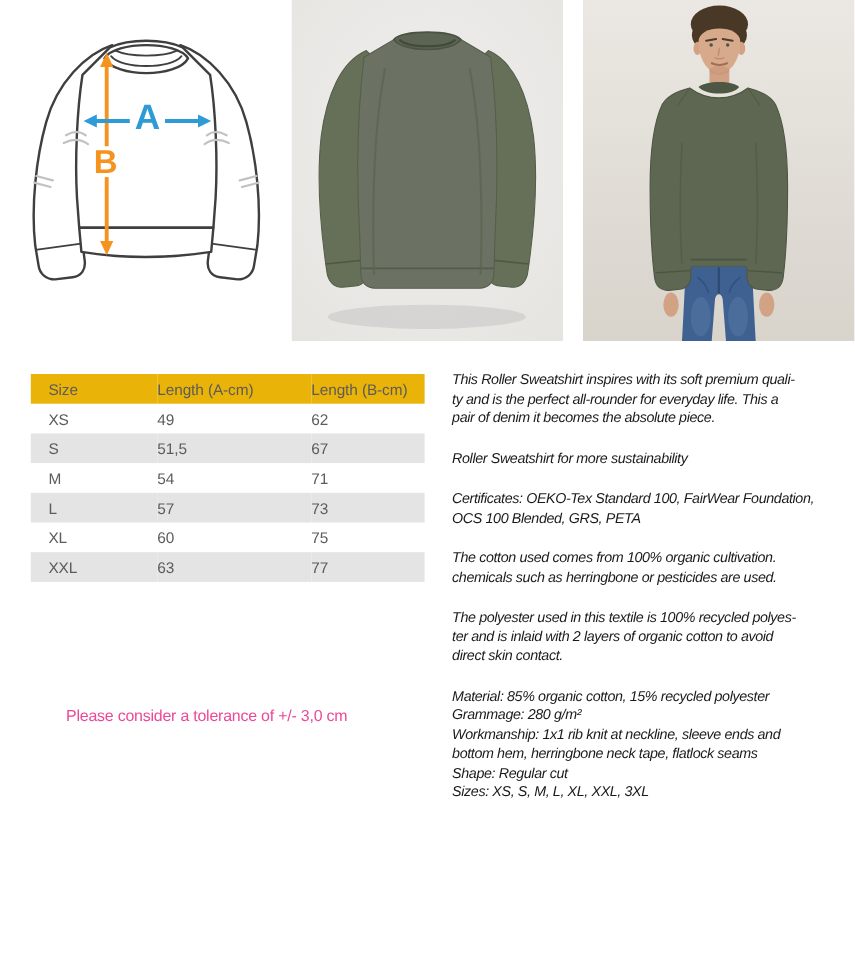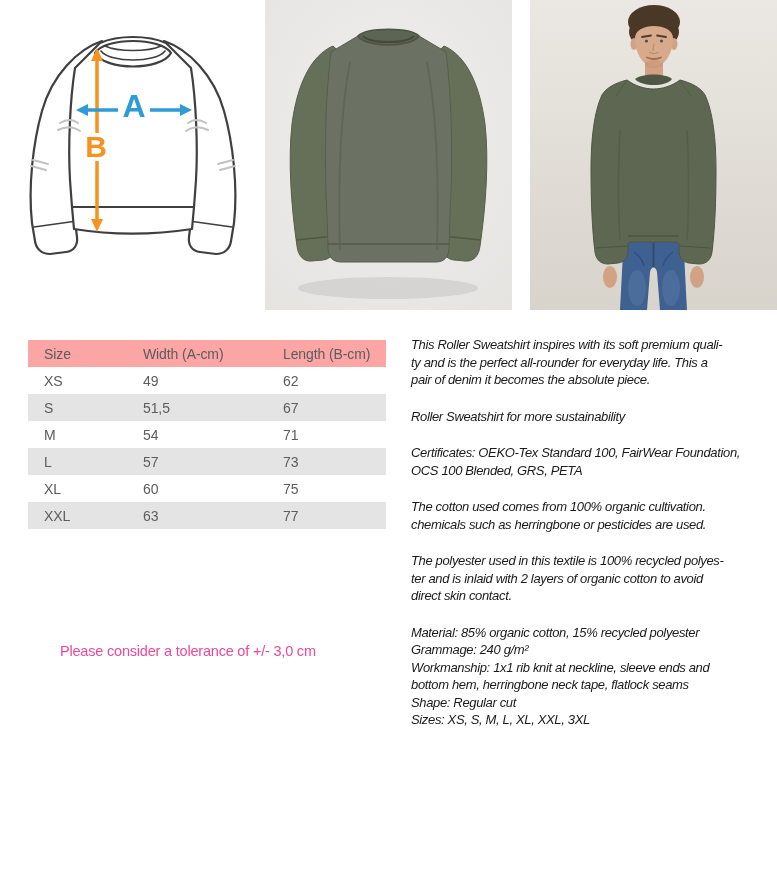--- a/index.html
+++ b/index.html
@@ -13,21 +13,21 @@
   #model-box   { left:530px; width:247px; height:310px; }
 
   
   #size-table { position:absolute; left:28px; top:340px; width:358px; border-collapse:collapse; table-layout:fixed; }
   #size-table th, #size-table td {
     height:27px; font-size:14px; font-weight:normal; text-align:left;
     color:#5c5c5c; vertical-align:middle; letter-spacing:-0.1px;
   }
   #size-table col.c1 { width:115px; } #size-table col.c2 { width:140px; } #size-table col.c3 { width:103px; }
   #size-table th:first-child, #size-table td:first-child { padding-left:16px; }
-  #size-table thead tr { background:#fca5a5; }
+  #size-table thead tr { background:#eab308; }
   #size-table tbody tr.stripe { background:#e4e4e4; }
 
   
   #tolerance { position:absolute; left:60px; top:643px; font-size:14.5px; color:#ec4899; letter-spacing:-0.2px; }
 
   
   #description { position:absolute; left:411px; top:336px; width:366px; color:#1a1a1a; }
   #description .para { margin-bottom:19px;font-style:italic; }
   #description .line { font-size:13px; line-height:17.5px; letter-spacing:-0.35px; white-space:nowrap; }
 
@@ -166,21 +166,21 @@
 
 <table id="size-table">
   <colgroup>
       <col class="c1">
       <col class="c2">
       <col class="c3">
     </colgroup>
   <thead>
     <tr>
       <th>Size</th>
-      <th>Width (A-cm)</th>
+      <th>Length (A-cm)</th>
       <th>Length (B-cm)</th>
     </tr>
   </thead>
   <tbody>
     <tr>
       <td>XS</td>
       <td>49</td>
       <td>62</td>
     </tr>
     <tr class="stripe">
@@ -230,19 +230,19 @@
     <div class="line">The cotton used comes from 100% organic cultivation.</div>
     <div class="line">chemicals such as herringbone or pesticides are used.</div>
   </div>
   <div class="para">
     <div class="line">The polyester used in this textile is 100% recycled polyes-</div>
     <div class="line">ter and is inlaid with 2 layers of organic cotton to avoid</div>
     <div class="line">direct skin contact.</div>
   </div>
   <div class="para">
     <div class="line">Material: 85% organic cotton, 15% recycled polyester</div>
-    <div class="line">Grammage: 240 g/m²</div>
+    <div class="line">Grammage: 280 g/m²</div>
     <div class="line">Workmanship: 1x1 rib knit at neckline, sleeve ends and</div>
     <div class="line">bottom hem, herringbone neck tape, flatlock seams</div>
     <div class="line">Shape: Regular cut</div>
     <div class="line">Sizes: XS, S, M, L, XL, XXL, 3XL</div>
   </div>
 </div>
 
 </body></html>

